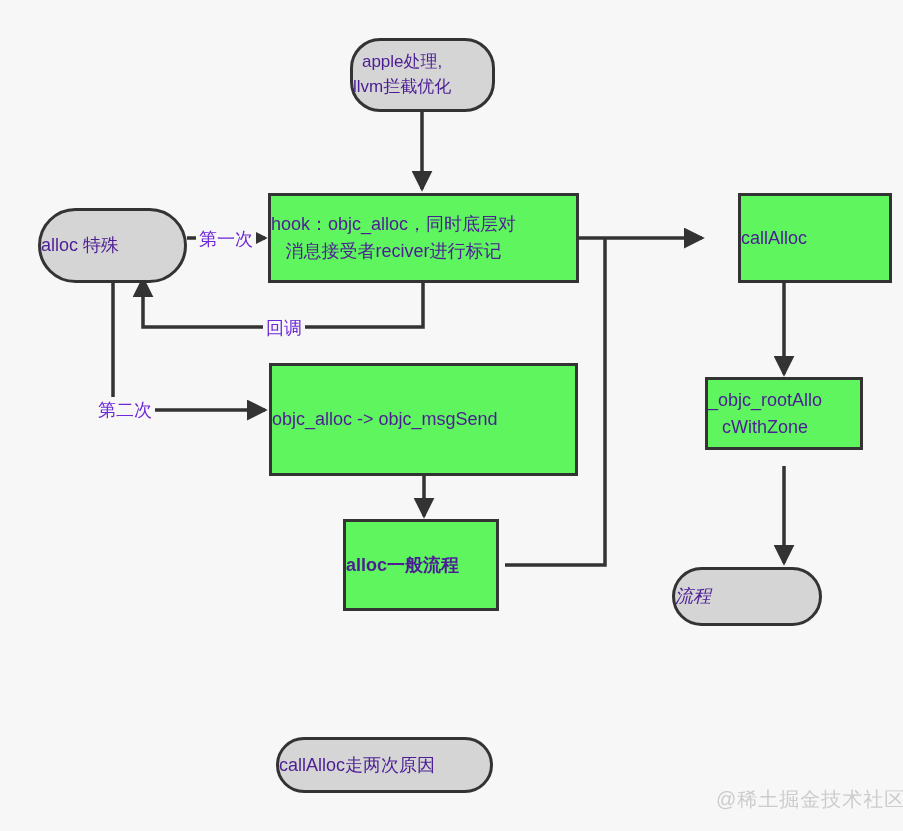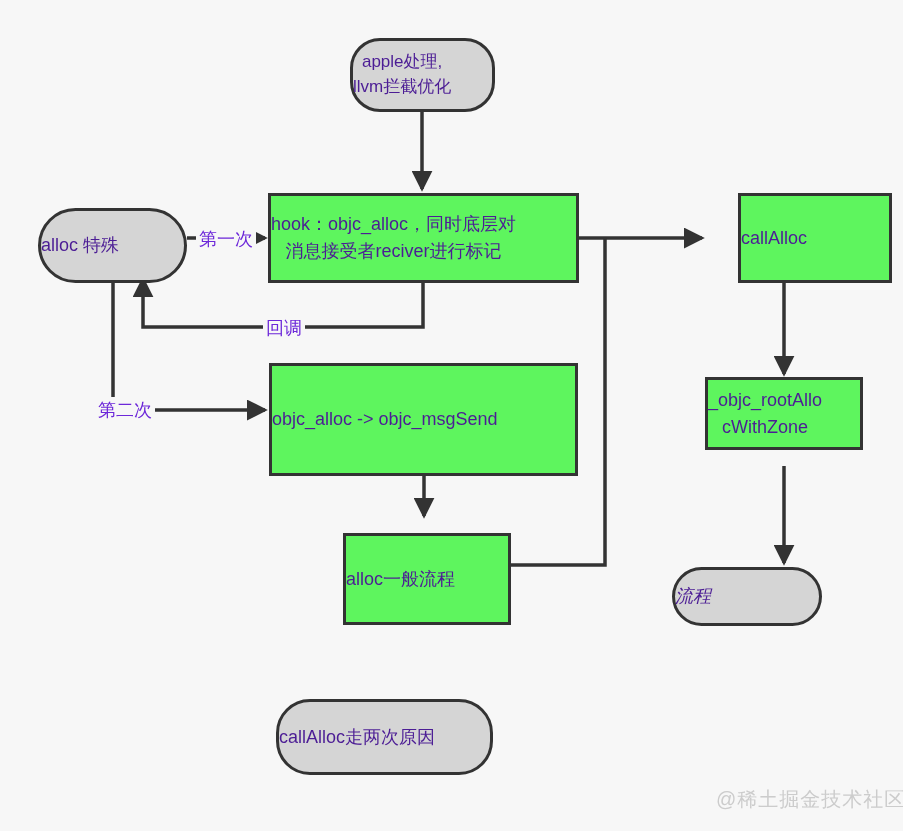--- a/index.html
+++ b/index.html
@@ -104,34 +104,34 @@
   </div>
 
   <div class="node node-green" style="left:705px; top:193px; width:154px; height:90px;margin-left:33px;">
     <span>callAlloc</span>
   </div>
 
   <div class="node node-green" style="left:269px; top:363px; width:309px; height:113px;">
     <span>objc_alloc -&gt; objc_msgSend</span>
   </div>
 
-  <div class="node node-green" style="left:343px; top:533px; width:168px; height:92px;">
+  <div class="node node-green" style="left:343px; top:519px; width:156px; height:92px;font-weight:bold;">
     <span>alloc一般流程</span>
   </div>
 
   <div class="node node-green" style="left:705px; top:377px; width:158px; height:73px;">
     <span>_objc_rootAllo
 cWithZone</span>
   </div>
 
   <div class="node node-gray node-stadium" style="left:672px; top:567px; width:150px; height:59px;font-style:italic;">
     <span>流程</span>
   </div>
 
-  <div class="node node-gray node-stadium" style="left:276px; top:699px; width:217px; height:76px; border-radius:34px;">
+  <div class="node node-gray node-stadium" style="left:276px; top:737px; width:217px; height:56px; border-radius:34px;">
     <span>callAlloc走两次原因</span>
   </div>
 
   <div class="edge-label" style="left:226px; top:239px;">第一次</div>
 
   <div class="edge-label" style="left:284px; top:328px;">回调</div>
 
   <div class="edge-label" style="left:125px; top:410px;">第二次</div>
 
   <div class="watermark">@稀土掘金技术社区</div>

